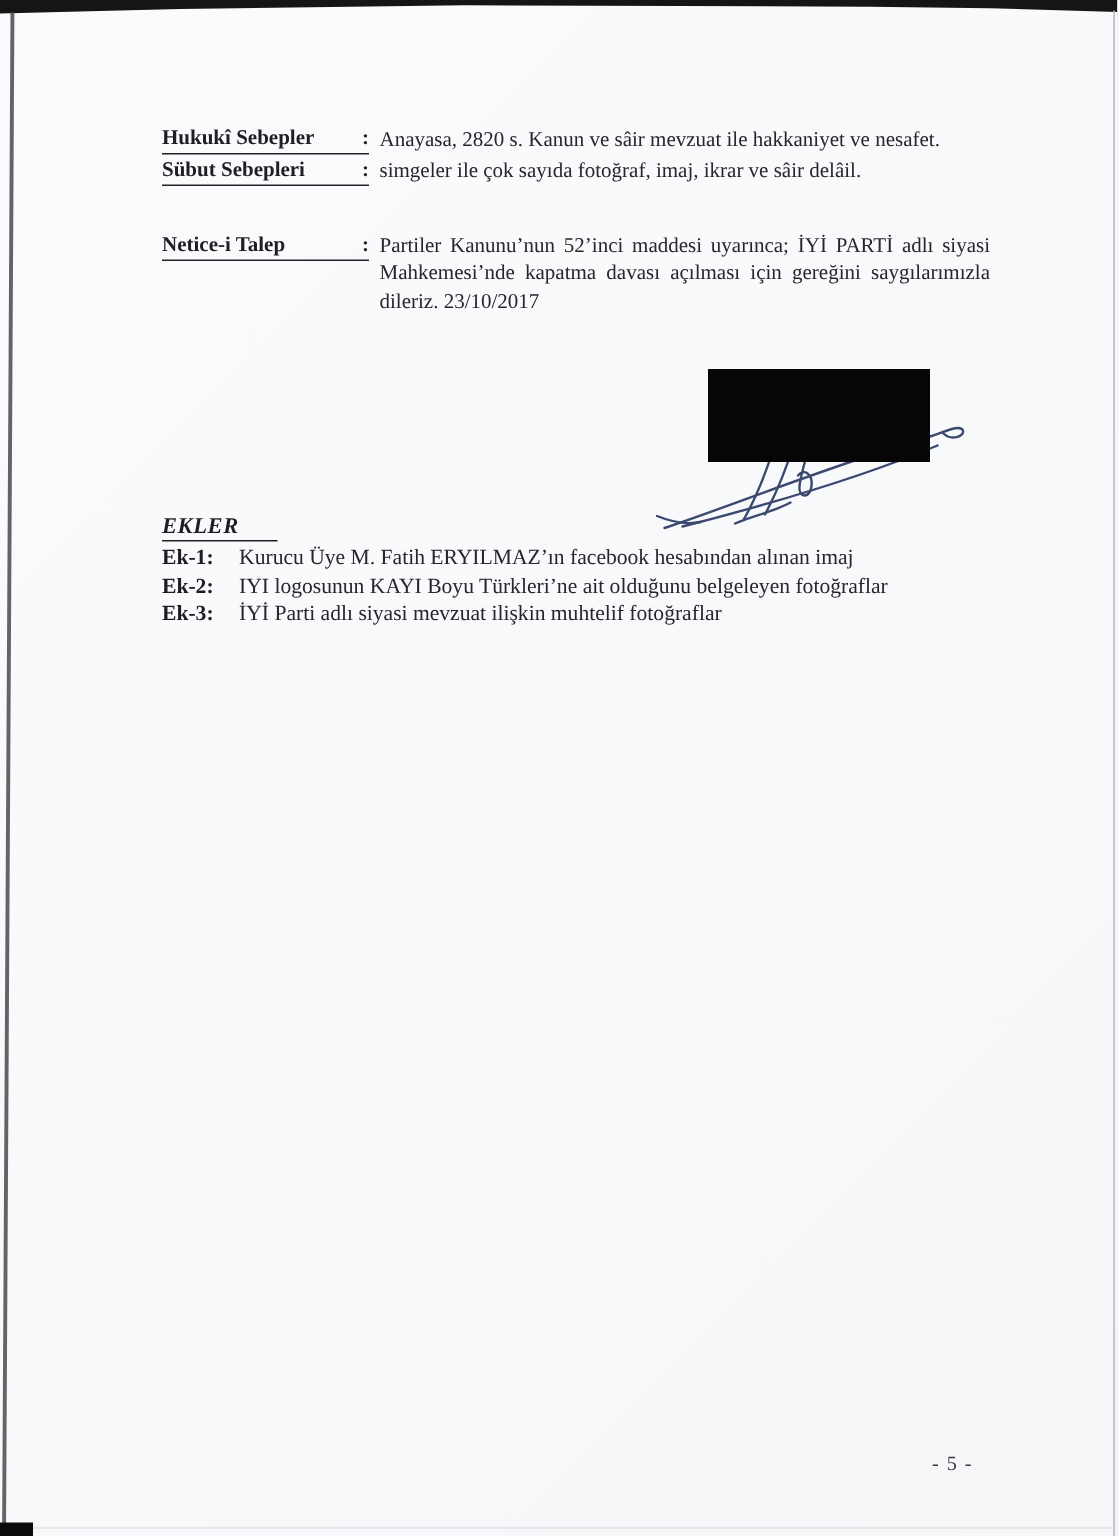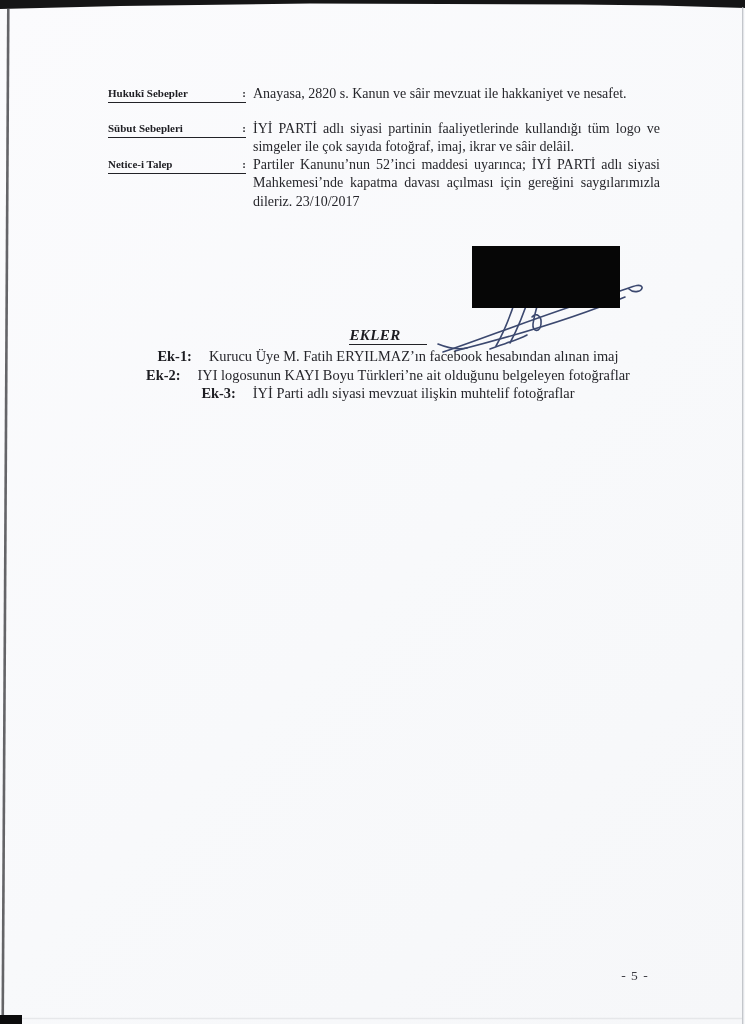--- a/index.html
+++ b/index.html
@@ -16,36 +16,36 @@
   .scan-edges{position:absolute;left:0;top:0;width:745px;height:1024px;pointer-events:none;}
   
   .field-row{
     position:absolute;left:108px;width:560px;
     display:flex;align-items:flex-start;
     font-size:14px;line-height:18.3px;
   }
   .label-cell{
     width:138px;flex:0 0 138px;
     display:flex;justify-content:space-between;
-    font-weight:bold;font-size:11px;color:#1e1e23;
+    font-weight:bold;font-size:14px;color:#1e1e23;
     border-bottom:1.6px solid #222227;
     height:17px;line-height:16.5px;
   }
   .colon{font-weight:bold;}
   .body-cell{flex:1 1 auto;margin-left:7px;width:407px;max-width:407px;}
   .bline{white-space:nowrap;}
   .jl{white-space:normal;text-align:justify;text-align-last:justify;}
   
   .redaction{
     position:absolute;left:472px;top:246px;width:148px;height:62px;
     background:#060606;z-index:3;
   }
   .signature{position:absolute;left:420px;top:236px;width:270px;height:130px;z-index:2;}
   
-  .attachments{position:absolute;left:108px;top:326px;width:560px;font-size:14.4px;line-height:18.3px;z-index:4;text-align:center;}
+  .attachments{position:absolute;left:108px;top:342px;width:560px;font-size:14.4px;line-height:18.3px;z-index:4;}
   .ekler-heading{
     display:inline-block;font-weight:bold;font-style:italic;font-size:15px;
     color:#1d1d22;border-bottom:1.7px solid #222227;
     padding-right:26px;margin-bottom:2px;letter-spacing:0.4px;
   }
   .ek-line{white-space:nowrap;color:#26262b;}
   .ek-prefix{font-weight:bold;color:#1d1d22;margin-right:17px;}
   
   .page-number{
     position:absolute;left:600px;top:968px;width:70px;
@@ -68,27 +68,26 @@
   <div class="field-row" style="top:85px">
     <div class="label-cell">
       <span>Hukukî Sebepler</span>
       <span class="colon">:</span>
     </div>
     <div class="body-cell">
       <div class="bline">Anayasa, 2820 s. Kanun ve sâir mevzuat ile hakkaniyet ve nesafet.</div>
     </div>
   </div>
 
-  <div class="field-row" style="top:120px">
+  <div class="field-row" style="top:106px">
     <div class="label-cell">
       <span>Sübut Sebepleri</span>
       <span class="colon">:</span>
     </div>
     <div class="body-cell">
-      <div class="bline jl">İYİ PARTİ adlı siyasi partinin faaliyetlerinde kullandığı tüm logo ve</div>
       <div class="bline">simgeler ile çok sayıda fotoğraf, imaj, ikrar ve sâir delâil.</div>
     </div>
   </div>
 
   <div class="field-row" style="top:156px">
     <div class="label-cell">
       <span>Netice-i Talep</span>
       <span class="colon">:</span>
     </div>
     <div class="body-cell">

